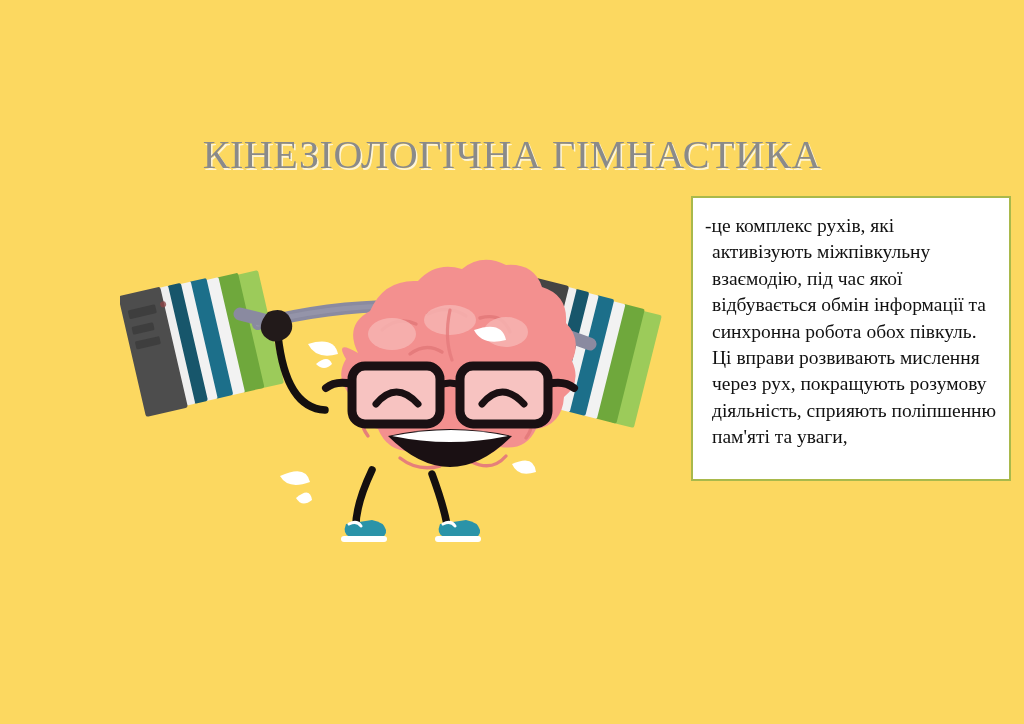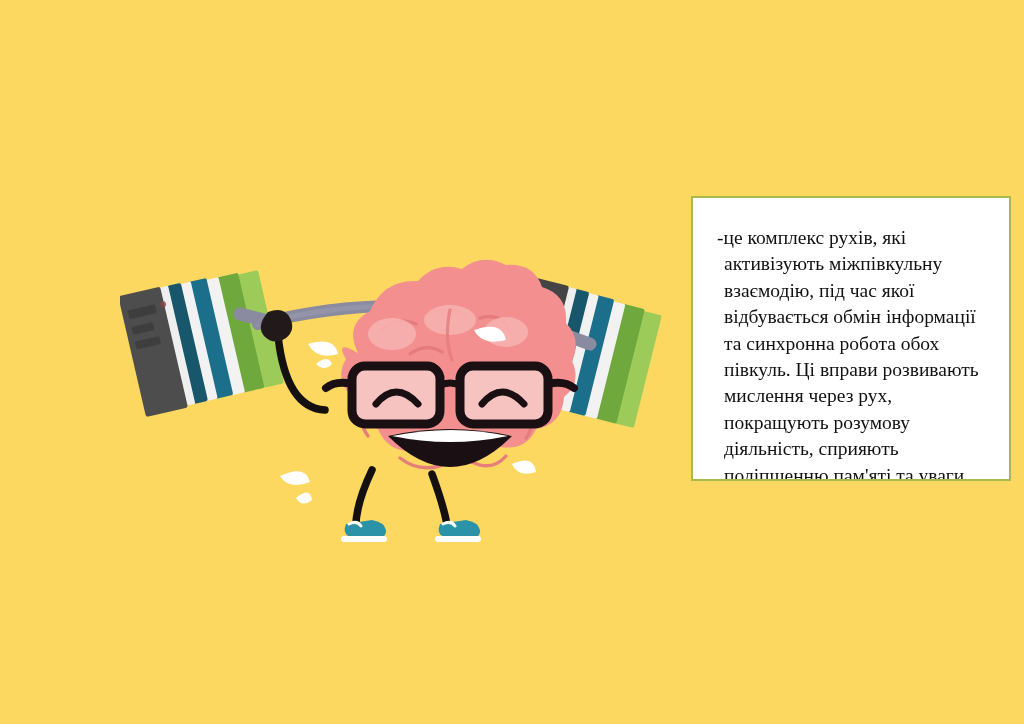--- a/index.html
+++ b/index.html
@@ -45,21 +45,21 @@
     left: 691px;
     top: 196px;
     width: 320px;
     height: 285px;
     background: #FFFFFF;
     border: 2px solid #A9B94B;
     box-sizing: border-box;
     overflow: hidden;
   }
   #definition-text {
-    margin: 16px;
+    margin: 4px;
     padding: 11px 8px 0 8px;
     font-family: "Liberation Serif", "DejaVu Serif", serif;
     font-size: 19.5px;
     line-height: 26.4px;
     color: #111111;
     text-indent: -7px;
     padding-left: 15px;
     white-space: pre-wrap;
     word-break: normal;
   }
@@ -76,20 +76,21 @@
     display: block;
     width: 100%;
     height: 100%;
   }
 </style>
 </head>
 <body>
 
 <div id="slide" style="background: rgb(252, 216, 96);">
 
+  <h1 id="slide-title" style="color: rgb(138, 138, 138);">КІНЕЗІОЛОГІЧНА ГІМНАСТИКА</h1>
 
   <div id="brain-illustration">
     <svg viewBox="0 0 570 295" xmlns="http://www.w3.org/2000/svg" aria-hidden="true">
 
       <g transform="translate(18,20) rotate(-13 75 60)">
 
         <rect x="108" y="4" width="26" height="116" rx="2" fill="#9CCB5A"></rect>
 
         <rect x="92" y="2" width="22" height="118" rx="2" fill="#6FA83C"></rect>
 

